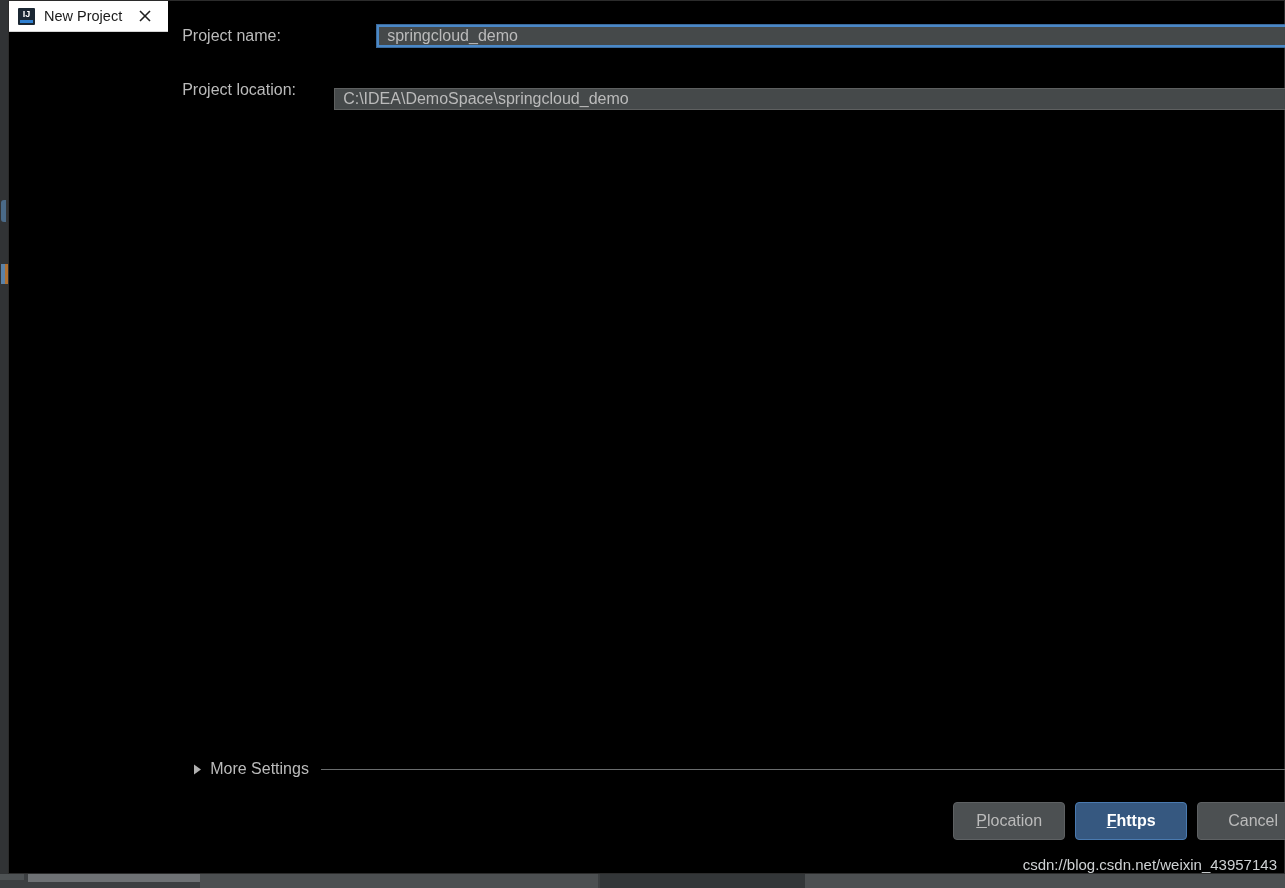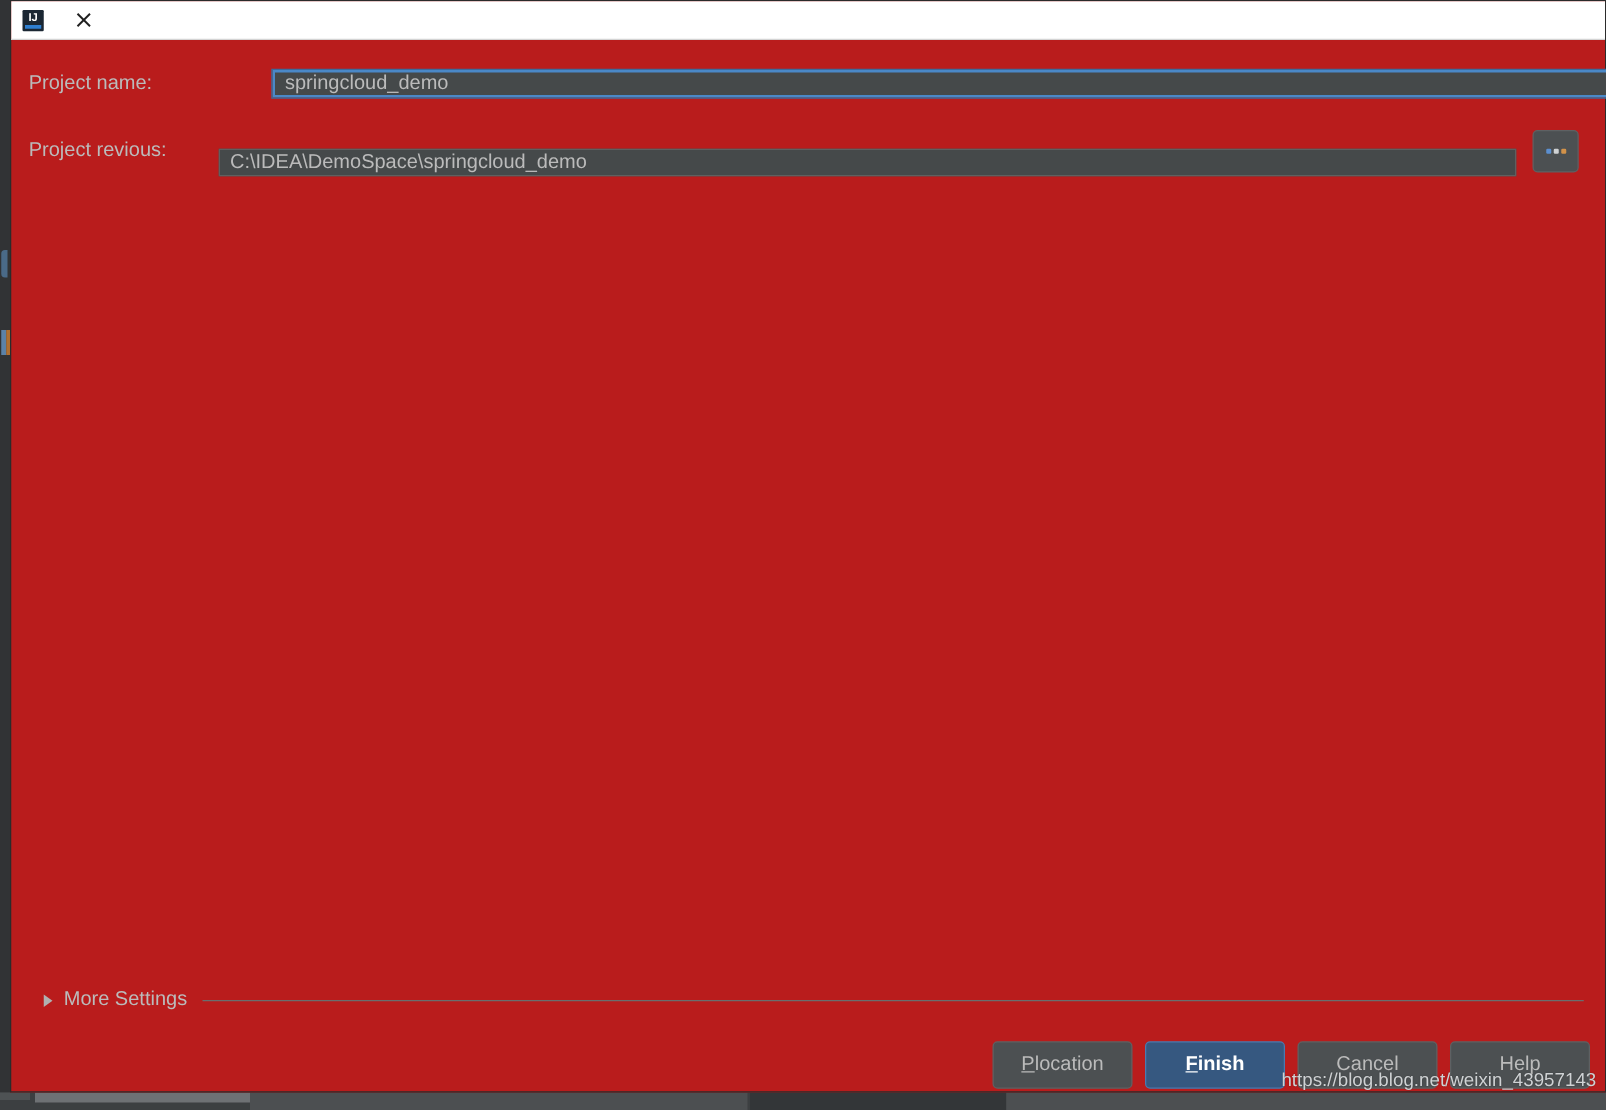--- a/index.html
+++ b/index.html
@@ -102,25 +102,25 @@
     background: #4c4f51;
   }
 
   
   .dialog {
     position: absolute;
     left: 8px;
     top: 0;
     width: 1277px;
     height: 874px;
-    background: #b91c1c;
+    background: #000000;
     border: 1px solid #2b2b2b;
     box-sizing: border-box;
     display: flex;
-    flex-direction: column;
+    flex-direction: row;
   }
 
   
   .titlebar {
     height: 31px;
     background: #ffffff;
     border-bottom: 1px solid #d4d4d4;
     display: flex;
     align-items: center;
     flex: 0 0 auto;
@@ -343,37 +343,38 @@
   <div class="bg-bottom-seg-e"></div>
 </div>
 
 <div class="dialog">
 
   <div class="titlebar">
     <div class="titlebar-icon">
       <div class="ij-text">IJ</div>
       <div class="ij-bar"></div>
     </div>
+    <div class="titlebar-title">New Project</div>
     <div class="titlebar-close">
       <svg width="14" height="14" viewBox="0 0 14 14" aria-hidden="true">
         <line x1="2" y1="2" x2="12" y2="12" stroke="#202020" stroke-width="1.6"></line>
         <line x1="12" y1="2" x2="2" y2="12" stroke="#202020" stroke-width="1.6"></line>
       </svg>
     </div>
   </div>
 
   <div class="content">
 
     <div class="form-row row-name">
       <div class="field-label">Project name:</div>
       <div class="text-field focused" placeholder="Project name">springcloud_demo</div>
     </div>
 
     <div class="form-row row-loc">
-      <div class="field-label">Project revious:</div>
+      <div class="field-label">Project location:</div>
       <div class="text-field plain" placeholder="Project location">C:\IDEA\DemoSpace\springcloud_demo</div>
       <div class="browse-button">
         <span class="dot dot-blue"></span>
         <span class="dot dot-white"></span>
         <span class="dot dot-orange"></span>
       </div>
     </div>
 
     <div class="more-settings">
       <span class="ms-arrow">
@@ -385,22 +386,22 @@
       <span class="ms-line"></span>
     </div>
 
     <div class="button-bar">
       <div class="btn">
         <span class="mn">P</span>
           <span>location</span>
       </div>
       <div class="btn primary">
         <span class="mn">F</span>
-          <span>inish</span>
+          <span>https</span>
       </div>
       <div class="btn">Cancel</div>
       <div class="btn">Help</div>
     </div>
 
   </div>
 </div>
 
-<div class="watermark">https://blog.blog.net/weixin_43957143</div>
+<div class="watermark">csdn://blog.csdn.net/weixin_43957143</div>
 
 </body></html>

